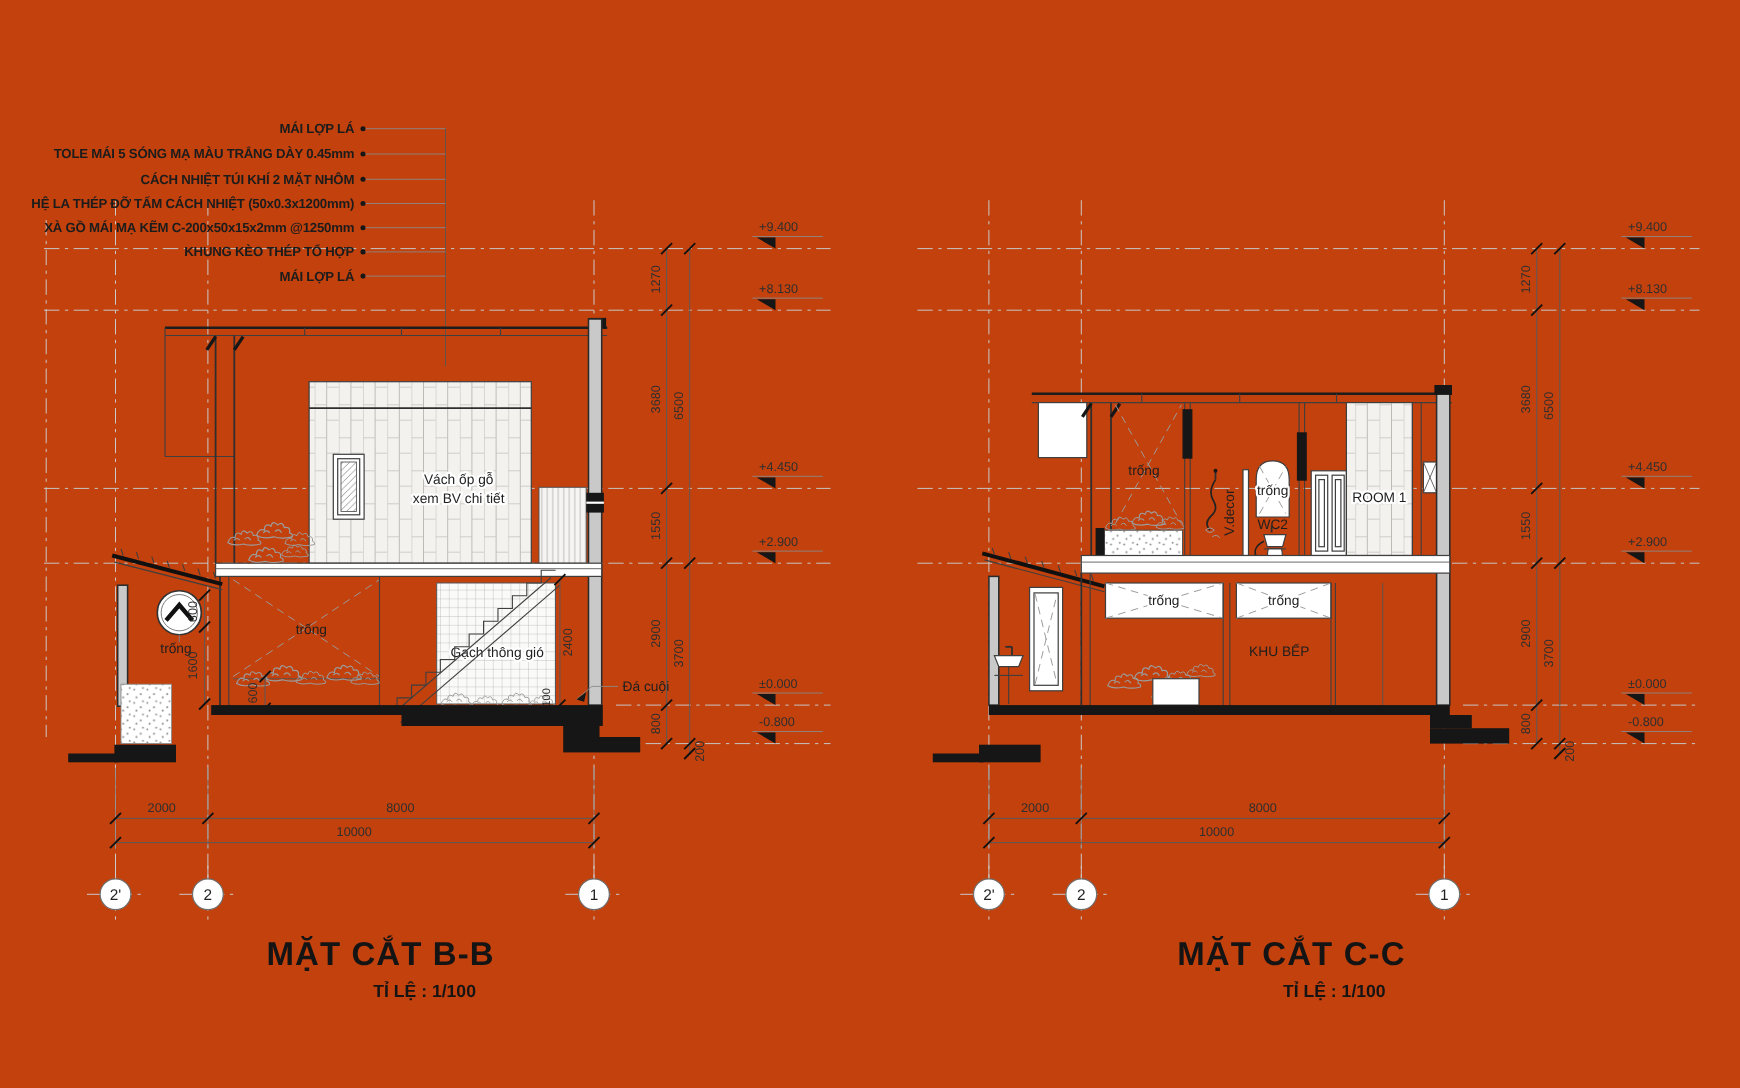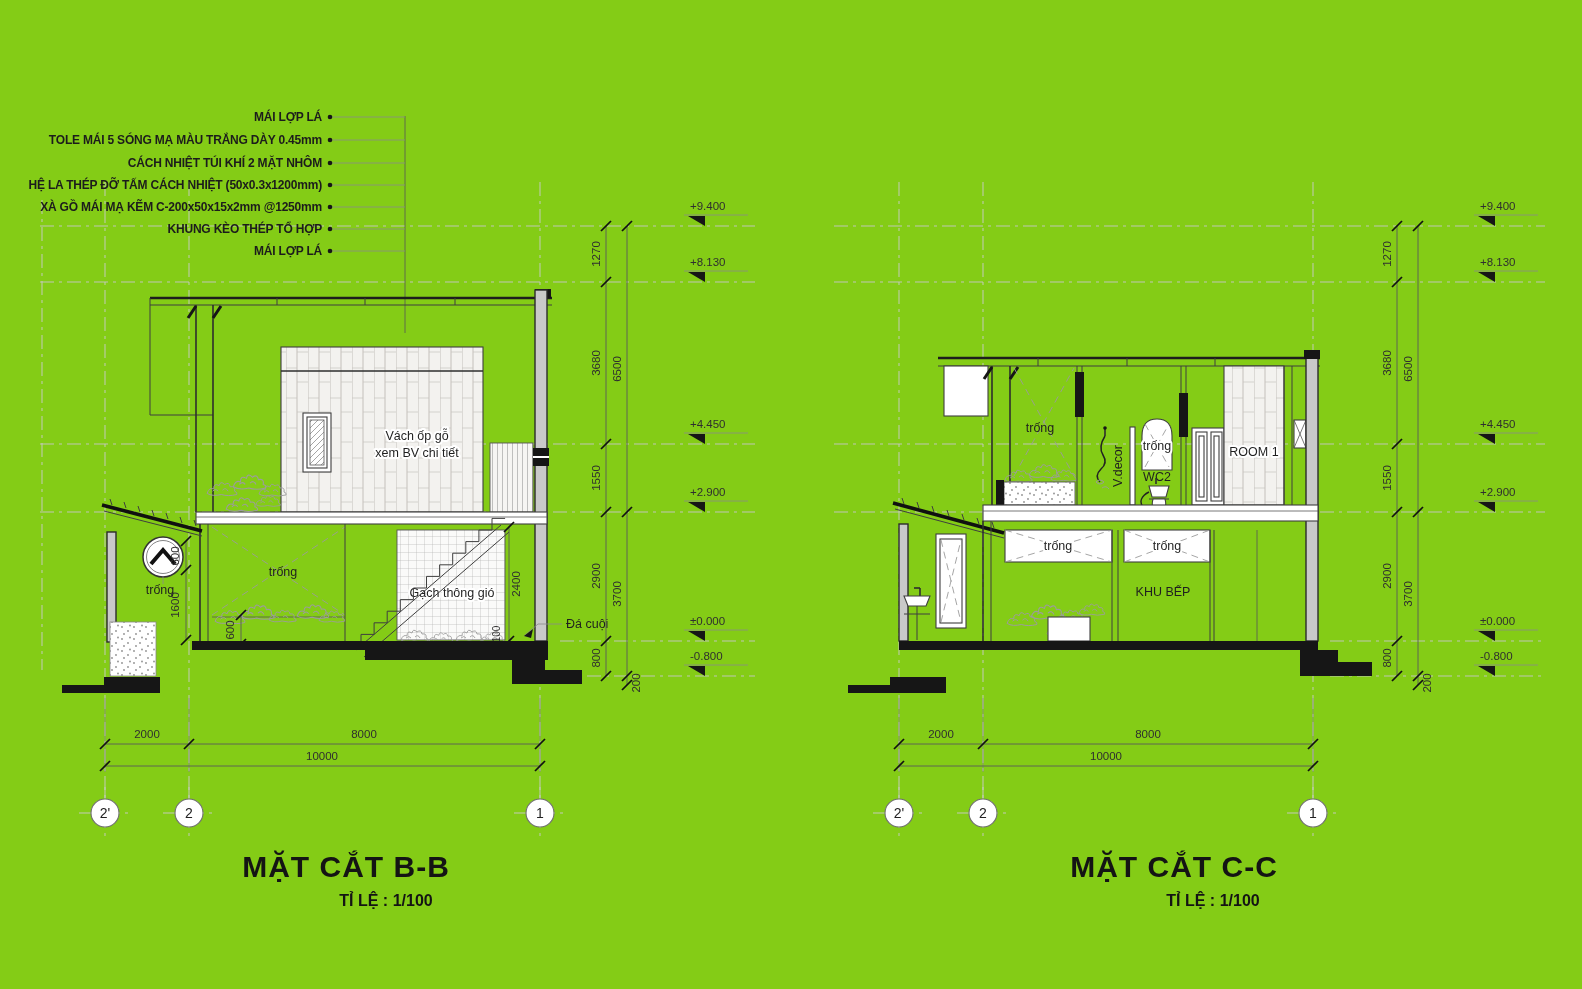--- a/index.html
+++ b/index.html
@@ -1,16 +1,16 @@
 <!DOCTYPE html>
 <html><head>
 <meta charset="utf-8">
 <style>
   html,body{margin:0;padding:0;background:#fff}
-  .canvas{position:relative;width:1582px;height:989px;background:#84cc16;overflow:hidden;font-family:"Liberation Sans",sans-serif}
+  .canvas{position:relative;width:1582px;height:989px;background:#c2410c;overflow:hidden;font-family:"Liberation Sans",sans-serif}
   svg{display:block}
   svg text{font-family:"Liberation Sans","DejaVu Sans",sans-serif}
   .ln{stroke:#3f3f3f;stroke-width:1;fill:none}
   .ln08{stroke:#555;stroke-width:.8;fill:none}
   .ln15{stroke:#2e2e2e;stroke-width:1.6;fill:none}
   .ln2{stroke:#1d1d1d;stroke-width:2.4;fill:none}
   .thick{stroke:#101010;stroke-width:3.6;fill:none}
   .thin{stroke:#8a8a8a;stroke-width:.8;fill:none}
   .dashlvl{stroke:#c6c6c6;stroke-width:.9;fill:none;stroke-dasharray:14 5 3 5}
   .gridv{stroke:#cbcbcb;stroke-width:.9;fill:none;stroke-dasharray:14 5 3 5}

